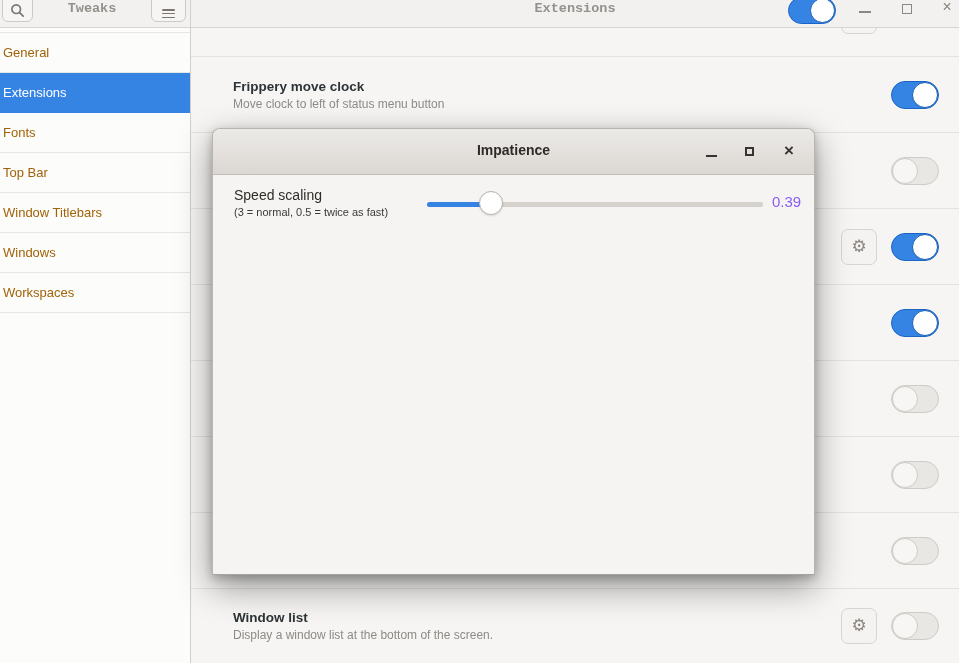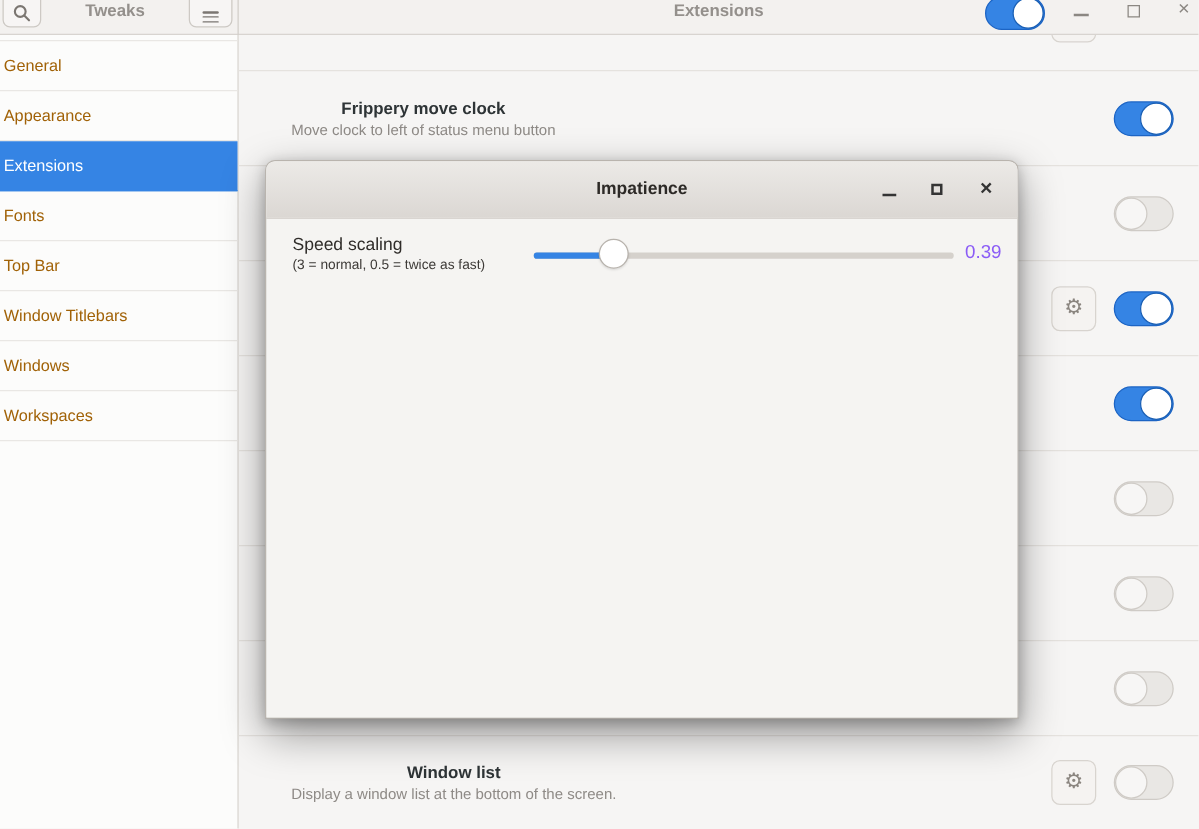--- a/index.html
+++ b/index.html
@@ -2,21 +2,21 @@
 <html><head>
 <meta charset="utf-8">
 <style>
   * { margin:0; padding:0; box-sizing:border-box; }
   html,body { width:959px; height:663px; overflow:hidden; }
   body { font-family:"Liberation Sans","DejaVu Sans",sans-serif; background:#f6f5f4; }
   .app { position:relative; width:959px; height:663px; overflow:hidden; background:#f6f5f4; }
 
   
   .header { position:absolute; top:0; left:0; width:959px; height:28px; background:#f3f1ef;
-            border-bottom:1px solid #d8d4d0; z-index:3; }
+            border-bottom:1px solid #d8d4d0; z-index:3;font-family:Liberation Mono, monospace; }
   .header-left { position:absolute; top:0; left:0; width:191px; height:28px;
                  border-right:1px solid #d2cec9; }
   .hdr-btn { position:absolute; top:-7px; height:29px; background:#f7f5f4;
              border:1px solid #cdc9c4; border-radius:6px; display:flex; align-items:flex-end;
              justify-content:center; padding-bottom:3px; cursor:pointer; }
   .search-btn { left:2px; width:31px; }
   .menu-btn { left:151px; width:35px; }
   .hamburger { width:13px; height:9px; display:flex; flex-direction:column; justify-content:space-between; }
   .hamburger span { display:block; height:1.5px; background:#7b7671; border-radius:1px; }
   .app-title { position:absolute; top:1px; left:34px; width:116px; text-align:center;
@@ -45,21 +45,21 @@
   .side-item { height:40px; display:flex; align-items:center; padding-left:3px;
                font-size:13px; color:#a16207; border-bottom:1px solid #e9e7e4; cursor:pointer; }
   .side-item.selected { background:#3584e4; color:#ffffff; border-bottom-color:#3584e4; }
 
   
   .content { position:absolute; top:28px; left:191px; width:768px; height:635px; background:#f6f5f4; z-index:1; }
   .ext-row { position:relative; display:flex; align-items:center; height:76px;
              padding-left:42px; padding-right:20px; border-bottom:1px solid #e5e2de; overflow:hidden; }
   .ext-row.partial { height:29px; }
   .ext-row.last { height:73px; border-bottom:none; }
-  .ext-text { display:flex; flex-direction:column; gap:3px; min-width:0;align-items:center; }
+  .ext-text { display:flex; flex-direction:column; gap:3px; min-width:0; }
   .ext-title { font-size:13.5px; font-weight:bold; color:#2e3436; }
   .ext-desc { font-size:12px; color:#8e8a86; }
   .ext-ctrl { margin-left:auto; display:flex; align-items:center; gap:14px; }
   .gear-btn { width:36px; height:36px; border-radius:7px; background:#f5f3f1; border:1px solid #d8d4cf;
               display:flex; align-items:center; justify-content:center; cursor:pointer; }
   .gear-glyph { font-size:17px; color:#8b8680; line-height:1; font-family:"DejaVu Sans",sans-serif; }
   .gear-partial { position:absolute; right:82px; bottom:22px; }
 
   
   .dialog { position:absolute; left:212px; top:128px; width:603px; height:447px; z-index:5;
@@ -115,23 +115,20 @@
     <div class="wc wc-min"></div>
     <div class="wc wc-max"></div>
     <div class="wc wc-close">×</div>
   </div>
 
   <div class="sidebar">
     <div class="side-list" id="side-list">
         <div class="side-item">
     <span>General</span>
   </div>
-        <div class="side-item">
-    <span>Appearance</span>
-  </div>
         <div class="side-item selected">
     <span>Extensions</span>
   </div>
         <div class="side-item">
     <span>Fonts</span>
   </div>
         <div class="side-item">
     <span>Top Bar</span>
   </div>
         <div class="side-item">

